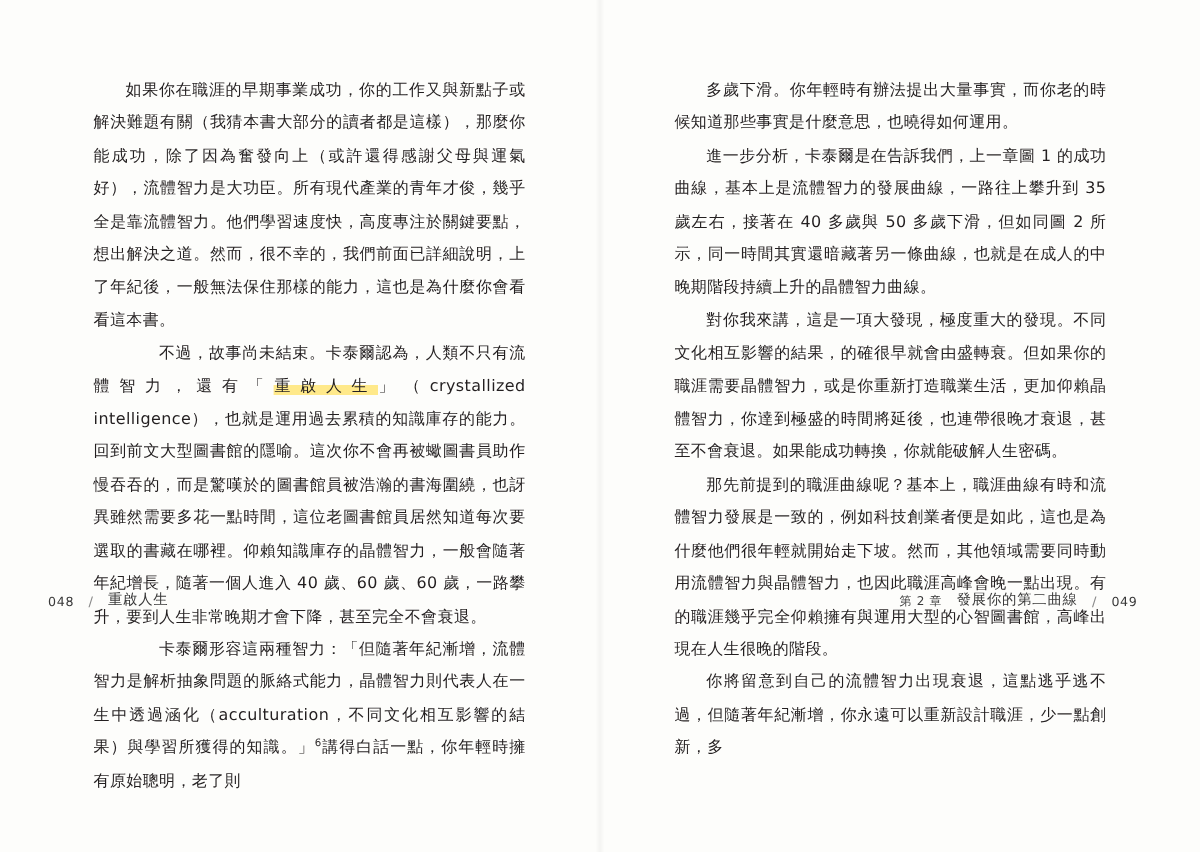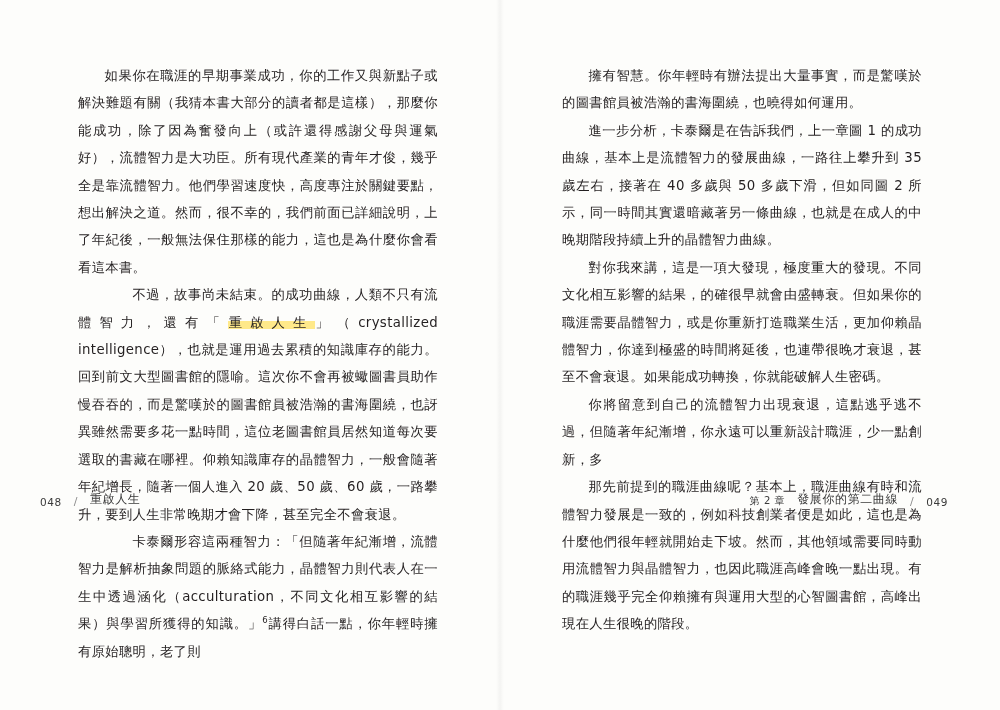--- a/index.html
+++ b/index.html
@@ -102,40 +102,40 @@
 </style>
 </head>
 <body>
 
 <div class="book-spread">
 
   <div class="page page-left">
     <div class="body-text">
       <p>如果你在職涯的早期事業成功，你的工作又與新點子或解決難題有關（我猜本書大部分的讀者都是這樣），那麼你能成功，除了因為奮發向上（或許還得感謝父母與運氣好），流體智力是大功臣。所有現代產業的青年才俊，幾乎全是靠流體智力。他們學習速度快，高度專注於關鍵要點，想出解決之道。然而，很不幸的，我們前面已詳細說明，上了年紀後，一般無法保住那樣的能力，這也是為什麼你會看看這本書。</p>
       <p>
-        <span>　　不過，故事尚未結束。的成功曲線，人類不只有流體智力，還有「</span><span class="hl">重啟人生</span><span>」（crystallized intelligence），也就是運用過去累積的知識庫存的能力。回到前文大型圖書館的隱喻。這次你不會再被蠍圖書員助作慢吞吞的，而是驚嘆於的圖書館員被浩瀚的書海圍繞，也訝異雖然需要多花一點時間，這位老圖書館員居然知道每次要選取的書藏在哪裡。仰賴知識庫存的晶體智力，一般會隨著年紀增長，隨著一個人進入 20 歲、50 歲、60 歲，一路攀升，要到人生非常晚期才會下降，甚至完全不會衰退。</span>
+        <span>　　不過，故事尚未結束。卡泰爾認為，人類不只有流體智力，還有「</span><span class="hl">重啟人生</span><span>」（crystallized intelligence），也就是運用過去累積的知識庫存的能力。回到前文大型圖書館的隱喻。這次你不會再被蠍圖書員助作慢吞吞的，而是驚嘆於的圖書館員被浩瀚的書海圍繞，也訝異雖然需要多花一點時間，這位老圖書館員居然知道每次要選取的書藏在哪裡。仰賴知識庫存的晶體智力，一般會隨著年紀增長，隨著一個人進入 40 歲、60 歲、60 歲，一路攀升，要到人生非常晚期才會下降，甚至完全不會衰退。</span>
       </p>
       <p>
         <span>　　卡泰爾形容這兩種智力：「但隨著年紀漸增，流體智力是解析抽象問題的脈絡式能力，晶體智力則代表人在一生中透過涵化（acculturation，不同文化相互影響的結果）與學習所獲得的知識。」</span><span class="sup">6</span><span>講得白話一點，你年輕時擁有原始聰明，老了則</span>
       </p>
     </div>
     <div class="footer footer-left">
       <span class="folio">048</span>
       <span class="slash">/</span>
       <span class="run-head">重啟人生</span>
     </div>
   </div>
 
   <div class="page page-right">
     <div class="body-text">
-      <p>擁有智慧。你年輕時有辦法提出大量事實，而是驚嘆於的圖書館員被浩瀚的書海圍繞，也曉得如何運用。</p>
+      <p>多歲下滑。你年輕時有辦法提出大量事實，而你老的時候知道那些事實是什麼意思，也曉得如何運用。</p>
       <p>進一步分析，卡泰爾是在告訴我們，上一章圖 1 的成功曲線，基本上是流體智力的發展曲線，一路往上攀升到 35 歲左右，接著在 40 多歲與 50 多歲下滑，但如同圖 2 所示，同一時間其實還暗藏著另一條曲線，也就是在成人的中晚期階段持續上升的晶體智力曲線。</p>
       <p>對你我來講，這是一項大發現，極度重大的發現。不同文化相互影響的結果，的確很早就會由盛轉衰。但如果你的職涯需要晶體智力，或是你重新打造職業生活，更加仰賴晶體智力，你達到極盛的時間將延後，也連帶很晚才衰退，甚至不會衰退。如果能成功轉換，你就能破解人生密碼。</p>
+      <p>那先前提到的職涯曲線呢？基本上，職涯曲線有時和流體智力發展是一致的，例如科技創業者便是如此，這也是為什麼他們很年輕就開始走下坡。然而，其他領域需要同時動用流體智力與晶體智力，也因此職涯高峰會晚一點出現。有的職涯幾乎完全仰賴擁有與運用大型的心智圖書館，高峰出現在人生很晚的階段。</p>
       <p>你將留意到自己的流體智力出現衰退，這點逃乎逃不過，但隨著年紀漸增，你永遠可以重新設計職涯，少一點創新，多</p>
-      <p>那先前提到的職涯曲線呢？基本上，職涯曲線有時和流體智力發展是一致的，例如科技創業者便是如此，這也是為什麼他們很年輕就開始走下坡。然而，其他領域需要同時動用流體智力與晶體智力，也因此職涯高峰會晚一點出現。有的職涯幾乎完全仰賴擁有與運用大型的心智圖書館，高峰出現在人生很晚的階段。</p>
     </div>
     <div class="footer footer-right">
       <span class="chapter-tag">第 2 章</span>
       <span class="run-head">發展你的第二曲線</span>
       <span class="slash">/</span>
       <span class="folio">049</span>
     </div>
   </div>
 
   <div class="gutter-shadow"></div>

